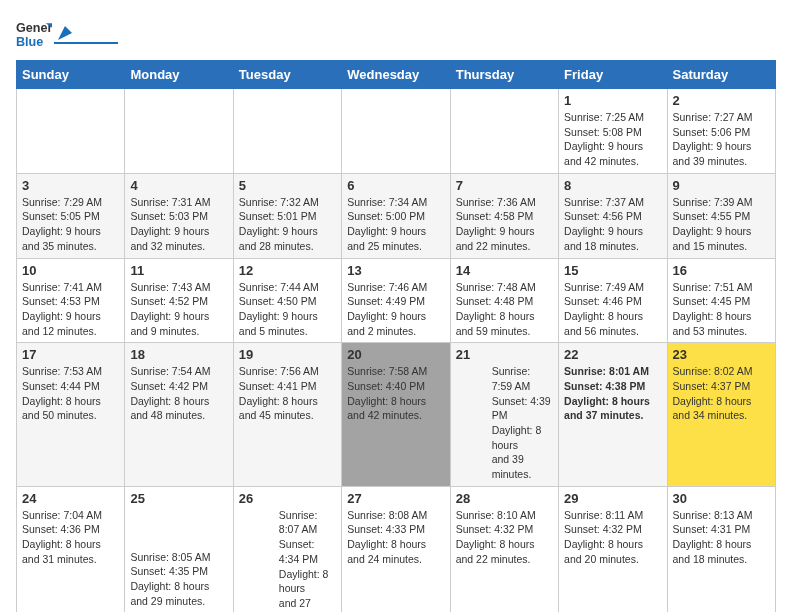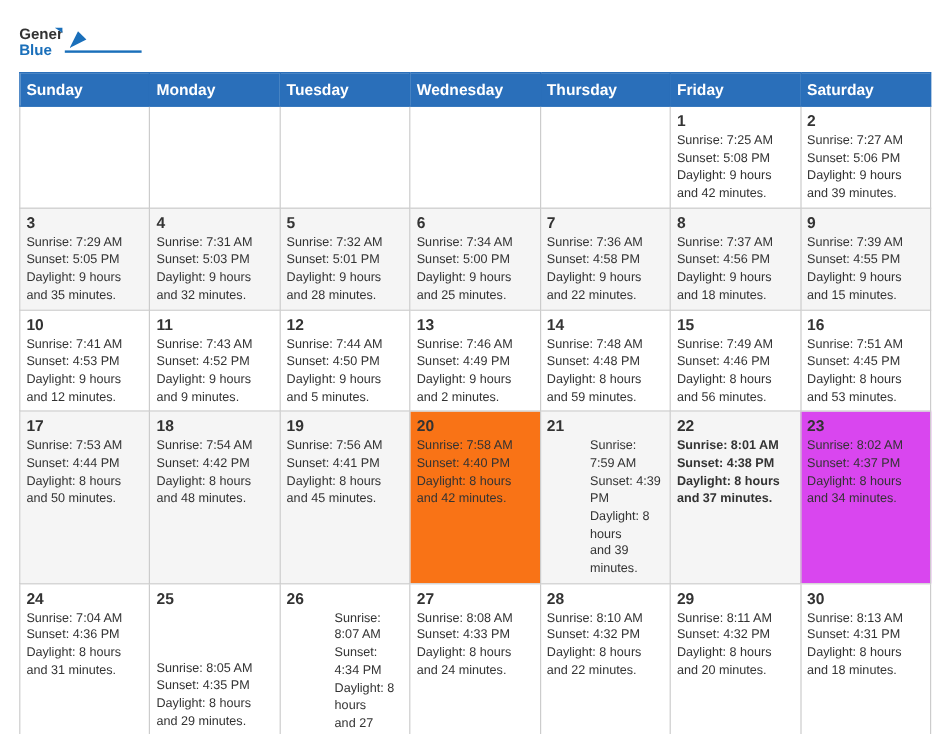--- a/index.html
+++ b/index.html
@@ -256,42 +256,42 @@
 Daylight: 8 hours
 and 48 minutes.</div>
         </td>
         <td style="background: rgb(245, 245, 245); margin-left: 16px;">
           <span class="day-num">19</span>
           <div class="day-info" style="white-space: pre-line;">Sunrise: 7:56 AM
 Sunset: 4:41 PM
 Daylight: 8 hours
 and 45 minutes.</div>
         </td>
-        <td style="background: #f97316;">
+        <td style="background: #a3a3a3;">
           <span class="day-num">20</span>
           <div class="day-info" style="white-space: pre-line;">Sunrise: 7:58 AM
 Sunset: 4:40 PM
 Daylight: 8 hours
 and 42 minutes.</div>
         </td>
         <td style="background: rgb(245, 245, 245);">
           <span class="day-num">21</span>
           <div class="day-info" style="white-space: pre-line; margin-left: 36px;">Sunrise: 7:59 AM
 Sunset: 4:39 PM
 Daylight: 8 hours
 and 39 minutes.</div>
         </td>
         <td style="background: rgb(245, 245, 245);">
           <span class="day-num">22</span>
           <div class="day-info" style="white-space: pre-line; font-weight: bold;">Sunrise: 8:01 AM
 Sunset: 4:38 PM
 Daylight: 8 hours
 and 37 minutes.</div>
         </td>
-        <td style="background: #d946ef;">
+        <td style="background: #fde047;">
           <span class="day-num">23</span>
           <div class="day-info" style="white-space: pre-line;">Sunrise: 8:02 AM
 Sunset: 4:37 PM
 Daylight: 8 hours
 and 34 minutes.</div>
         </td>
       </tr>
       <tr>
         <td>
           <span class="day-num">24</span>

